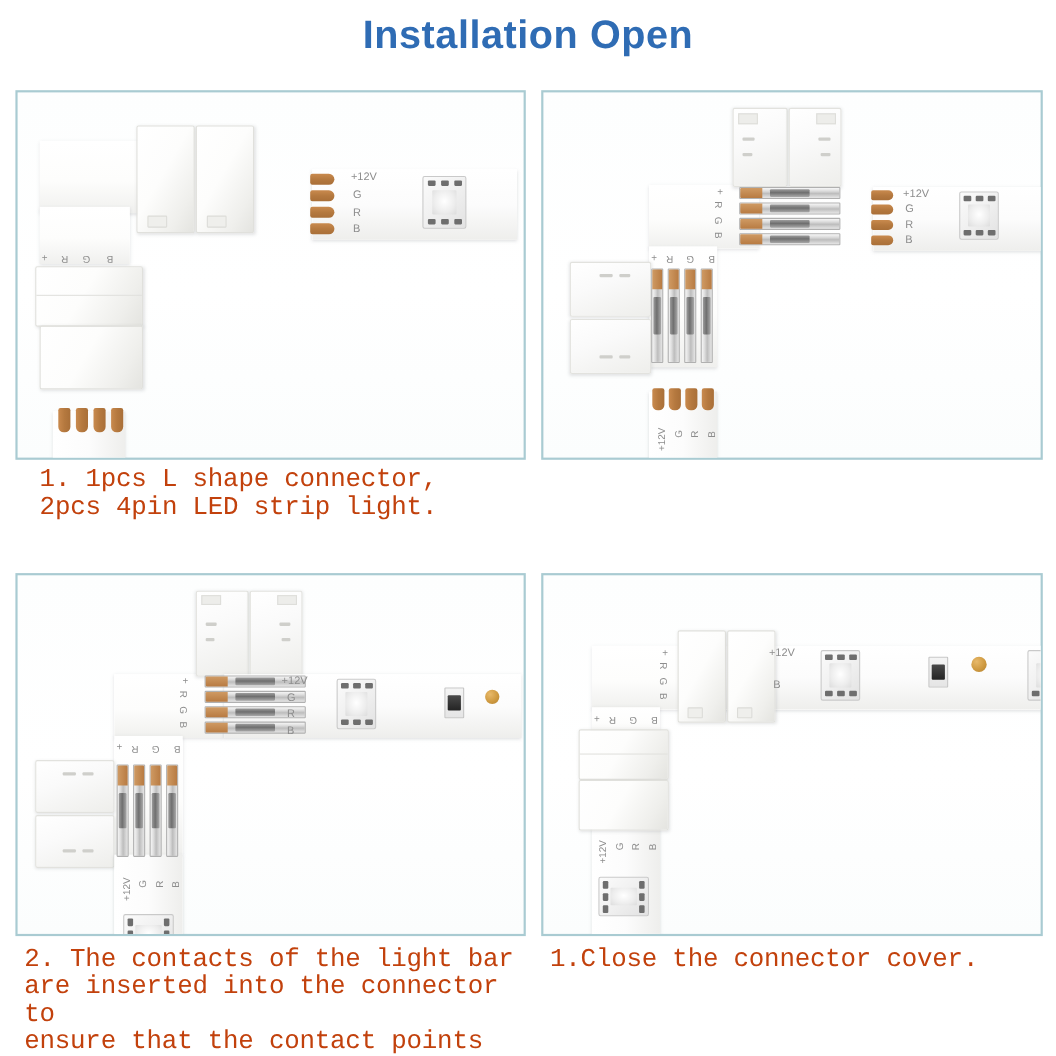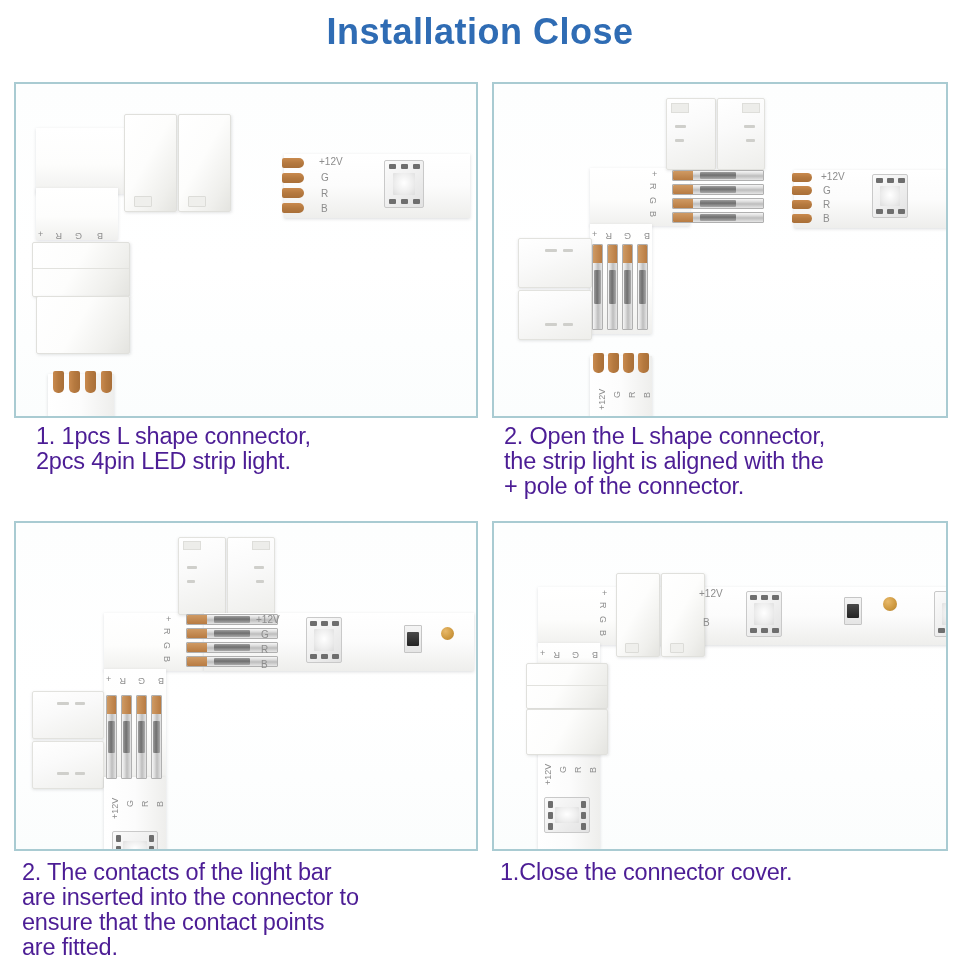--- a/index.html
+++ b/index.html
@@ -32,26 +32,27 @@
     overflow:hidden;
     box-sizing:border-box;
   }
   #panel-1{left:14px; top:82px;  width:464px; height:336px;}
   #panel-2{left:492px;top:82px;  width:456px; height:336px;}
   #panel-3{left:14px; top:521px; width:464px; height:330px;}
   #panel-4{left:492px;top:521px; width:456px; height:330px;}
 
   .caption{
     position:absolute;
-    color:#4c1d95;
+    color:#c2410c;
     font-size:23.5px;
     line-height:25px;
     font-weight:400;
     white-space:pre-line;
     letter-spacing:-0.2px;
+    font-family:Liberation Mono, monospace;
   }
   #caption-1{left:36px; top:424px; width:450px;}
   #caption-2{left:504px;top:424px; width:450px;}
   #caption-3{left:22px; top:860px; width:470px; font-size:23.5px;}
   #caption-4{left:500px;top:860px; width:460px;}
 
   
   .stage{position:absolute;inset:0;}
 
   
@@ -197,21 +198,21 @@
   
   .rot90{transform:rotate(90deg);transform-origin:left top;}
   .rot-90{transform:rotate(-90deg);transform-origin:left top;}
   .rot180{transform:rotate(180deg);transform-origin:left top;}
 </style>
 </head>
 <body>
 
 <div id="page">
 
-  <div class="title">Installation Close</div>
+  <div class="title">Installation Open</div>
 
   <div class="panel" id="panel-1">
     <div class="stage">
 
       <div class="lboard-h" style="left:20px;top:44px;width:90px;height:66px;"></div>
       <div class="lboard-v" style="left:20px;top:104px;width:82px;height:52px;"></div>
 
       <div class="silk" style="left:113px;top:47px;">+</div>
       <div class="silk rot90" style="left:118px;top:62px;">R</div>
       <div class="silk rot90" style="left:118px;top:78px;">G</div>
@@ -551,22 +552,19 @@
         <div class="chip"></div>
         <div class="lpad" style="right:3px;top:3px;width:5px;height:7px;"></div>
         <div class="lpad" style="right:3px;top:14px;width:5px;height:7px;"></div>
         <div class="lpad" style="right:3px;top:25px;width:5px;height:7px;"></div>
       </div>
     </div>
   </div>
 
   <div class="caption" id="caption-1">1. 1pcs L shape connector,
  2pcs 4pin LED strip light.</div>
-  <div class="caption" id="caption-2">2. Open the L shape connector,
-the strip light is aligned with the
-+ pole of the connector.</div>
   <div class="caption" id="caption-3">2. The contacts of the light bar
 are inserted into the connector to
 ensure that the contact points
 are fitted.</div>
   <div class="caption" id="caption-4">1.Close the connector cover.</div>
 
 </div>
 
 </body></html>

